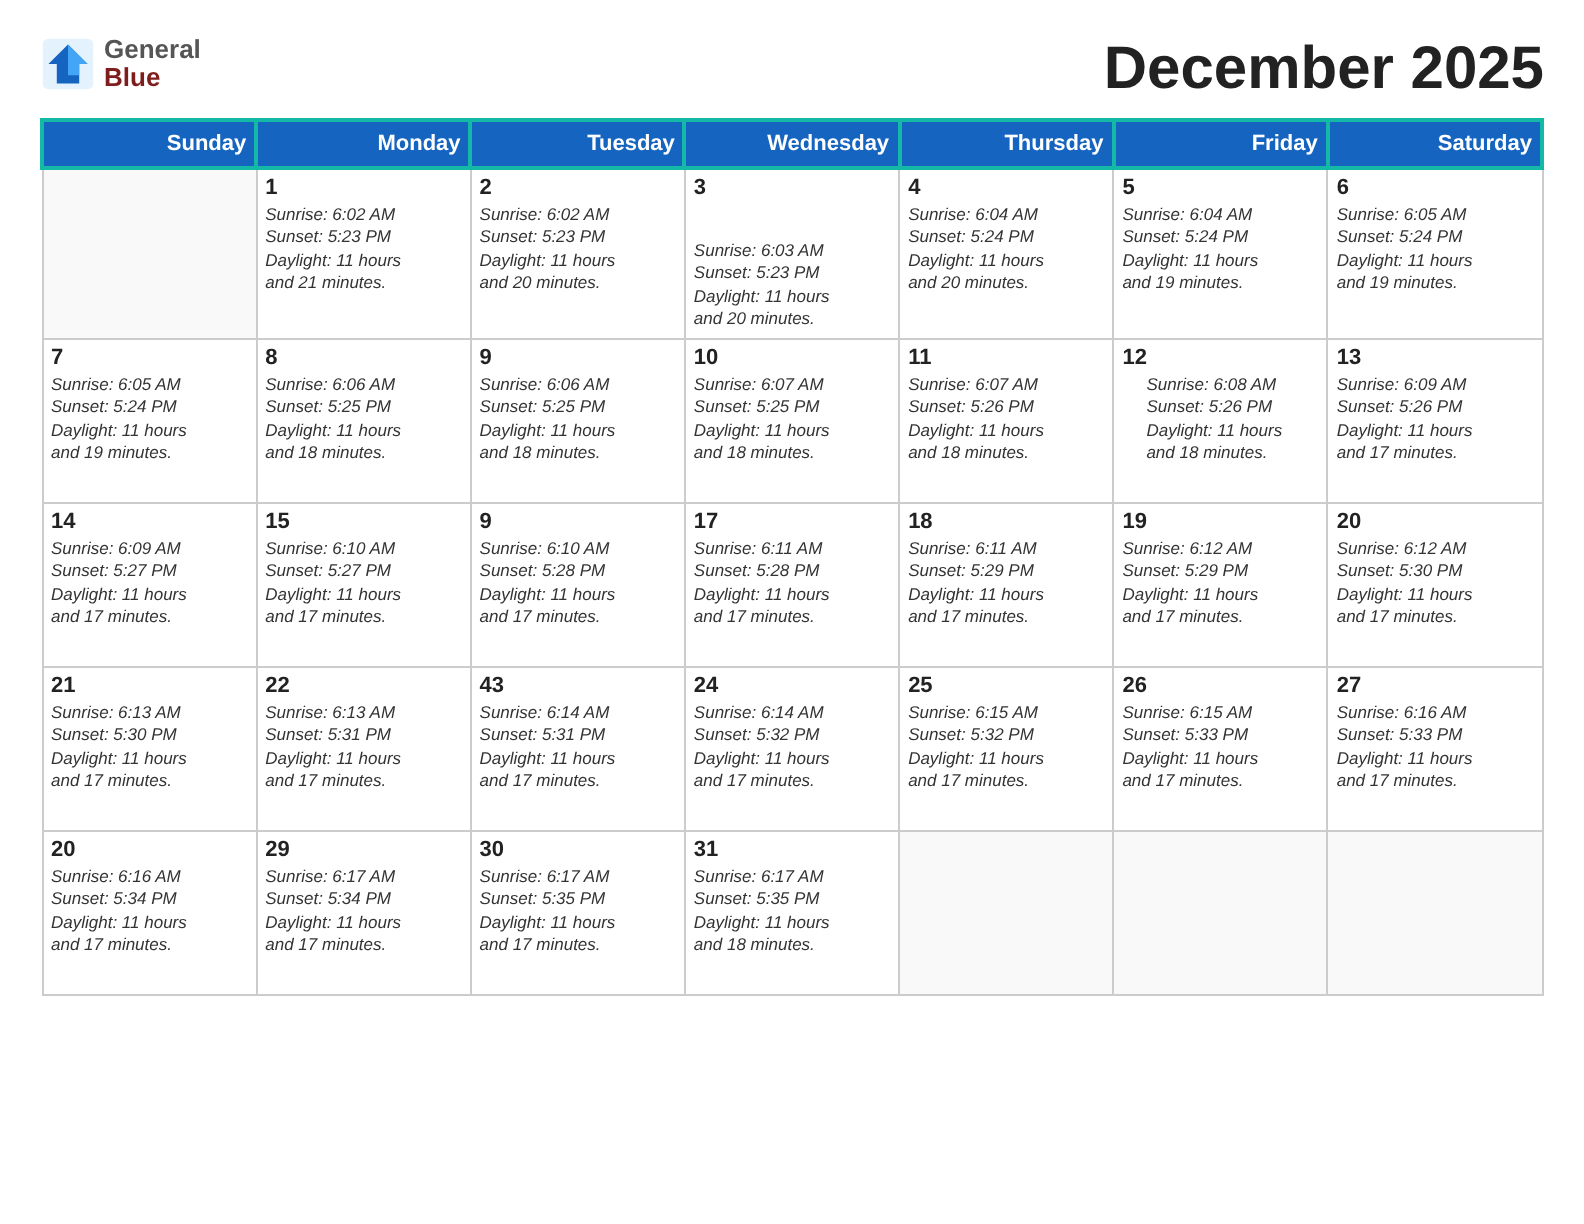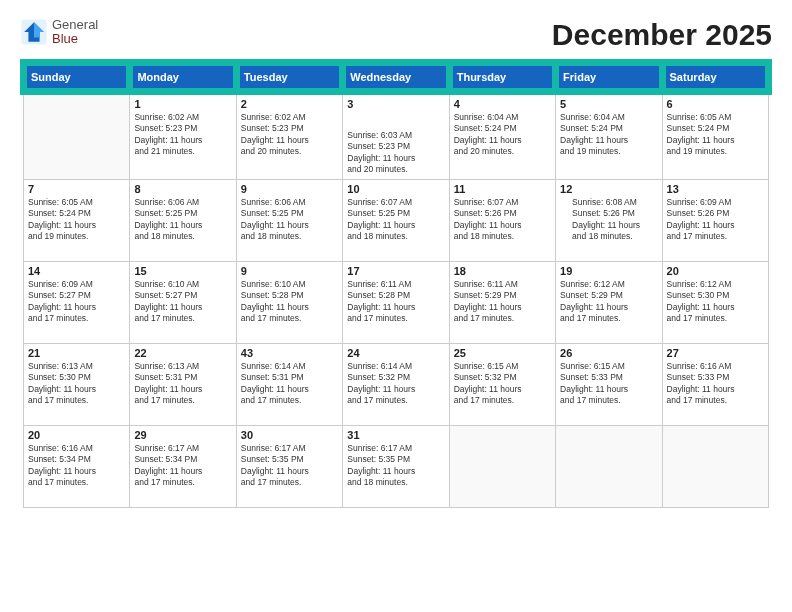--- a/index.html
+++ b/index.html
@@ -23,21 +23,21 @@
       margin-bottom: 8px;
     }
     .logo {
       display: flex;
       align-items: center;
     }
     .logo-text {
       display: flex;
       flex-direction: column;
       font-size: 13px;
-      font-weight: normal;
+      font-weight: bold;
       line-height: 1.1;
     }
     .logo-text .general { color: #555; }
     .logo-text .blue { color: #7f1d1d; }
     .logo-icon {
       width: 28px;
       height: 28px;
       margin-right: 4px;
     }
     .title-block {
@@ -55,43 +55,44 @@
     }
     .calendar {
       width: 100%;
       border-collapse: collapse;
       font-size: 9.5px;
     }
     .calendar th {
       background: #1565c0;
       color: #fff;
       padding: 5px 4px;
-      text-align: left;
+      text-align: right;
       font-size: 11px;
       font-weight: bold;
-      border: 7px solid #14b8a6;
+      border: 2px solid #14b8a6;
     }
     .calendar td {
       border: 1px solid #ccc;
       vertical-align: top;
       padding: 3px 4px;
       width: calc(100% / 7);
       height: 82px;
     }
     .day-num {
       font-size: 11px;
       font-weight: bold;
       color: #222;
       display: block;
       margin-bottom: 2px;
     }
     .day-info {
       color: #333;
       font-size: 8.5px;
       line-height: 1.35;
+      font-style: italic;
     }
     .empty { background: #f9f9f9; }
   </style>
 </head>
 <body>
 
 <div class="page">
   <div class="header">
     <div class="logo">
       <svg class="logo-icon" viewBox="0 0 40 40">

